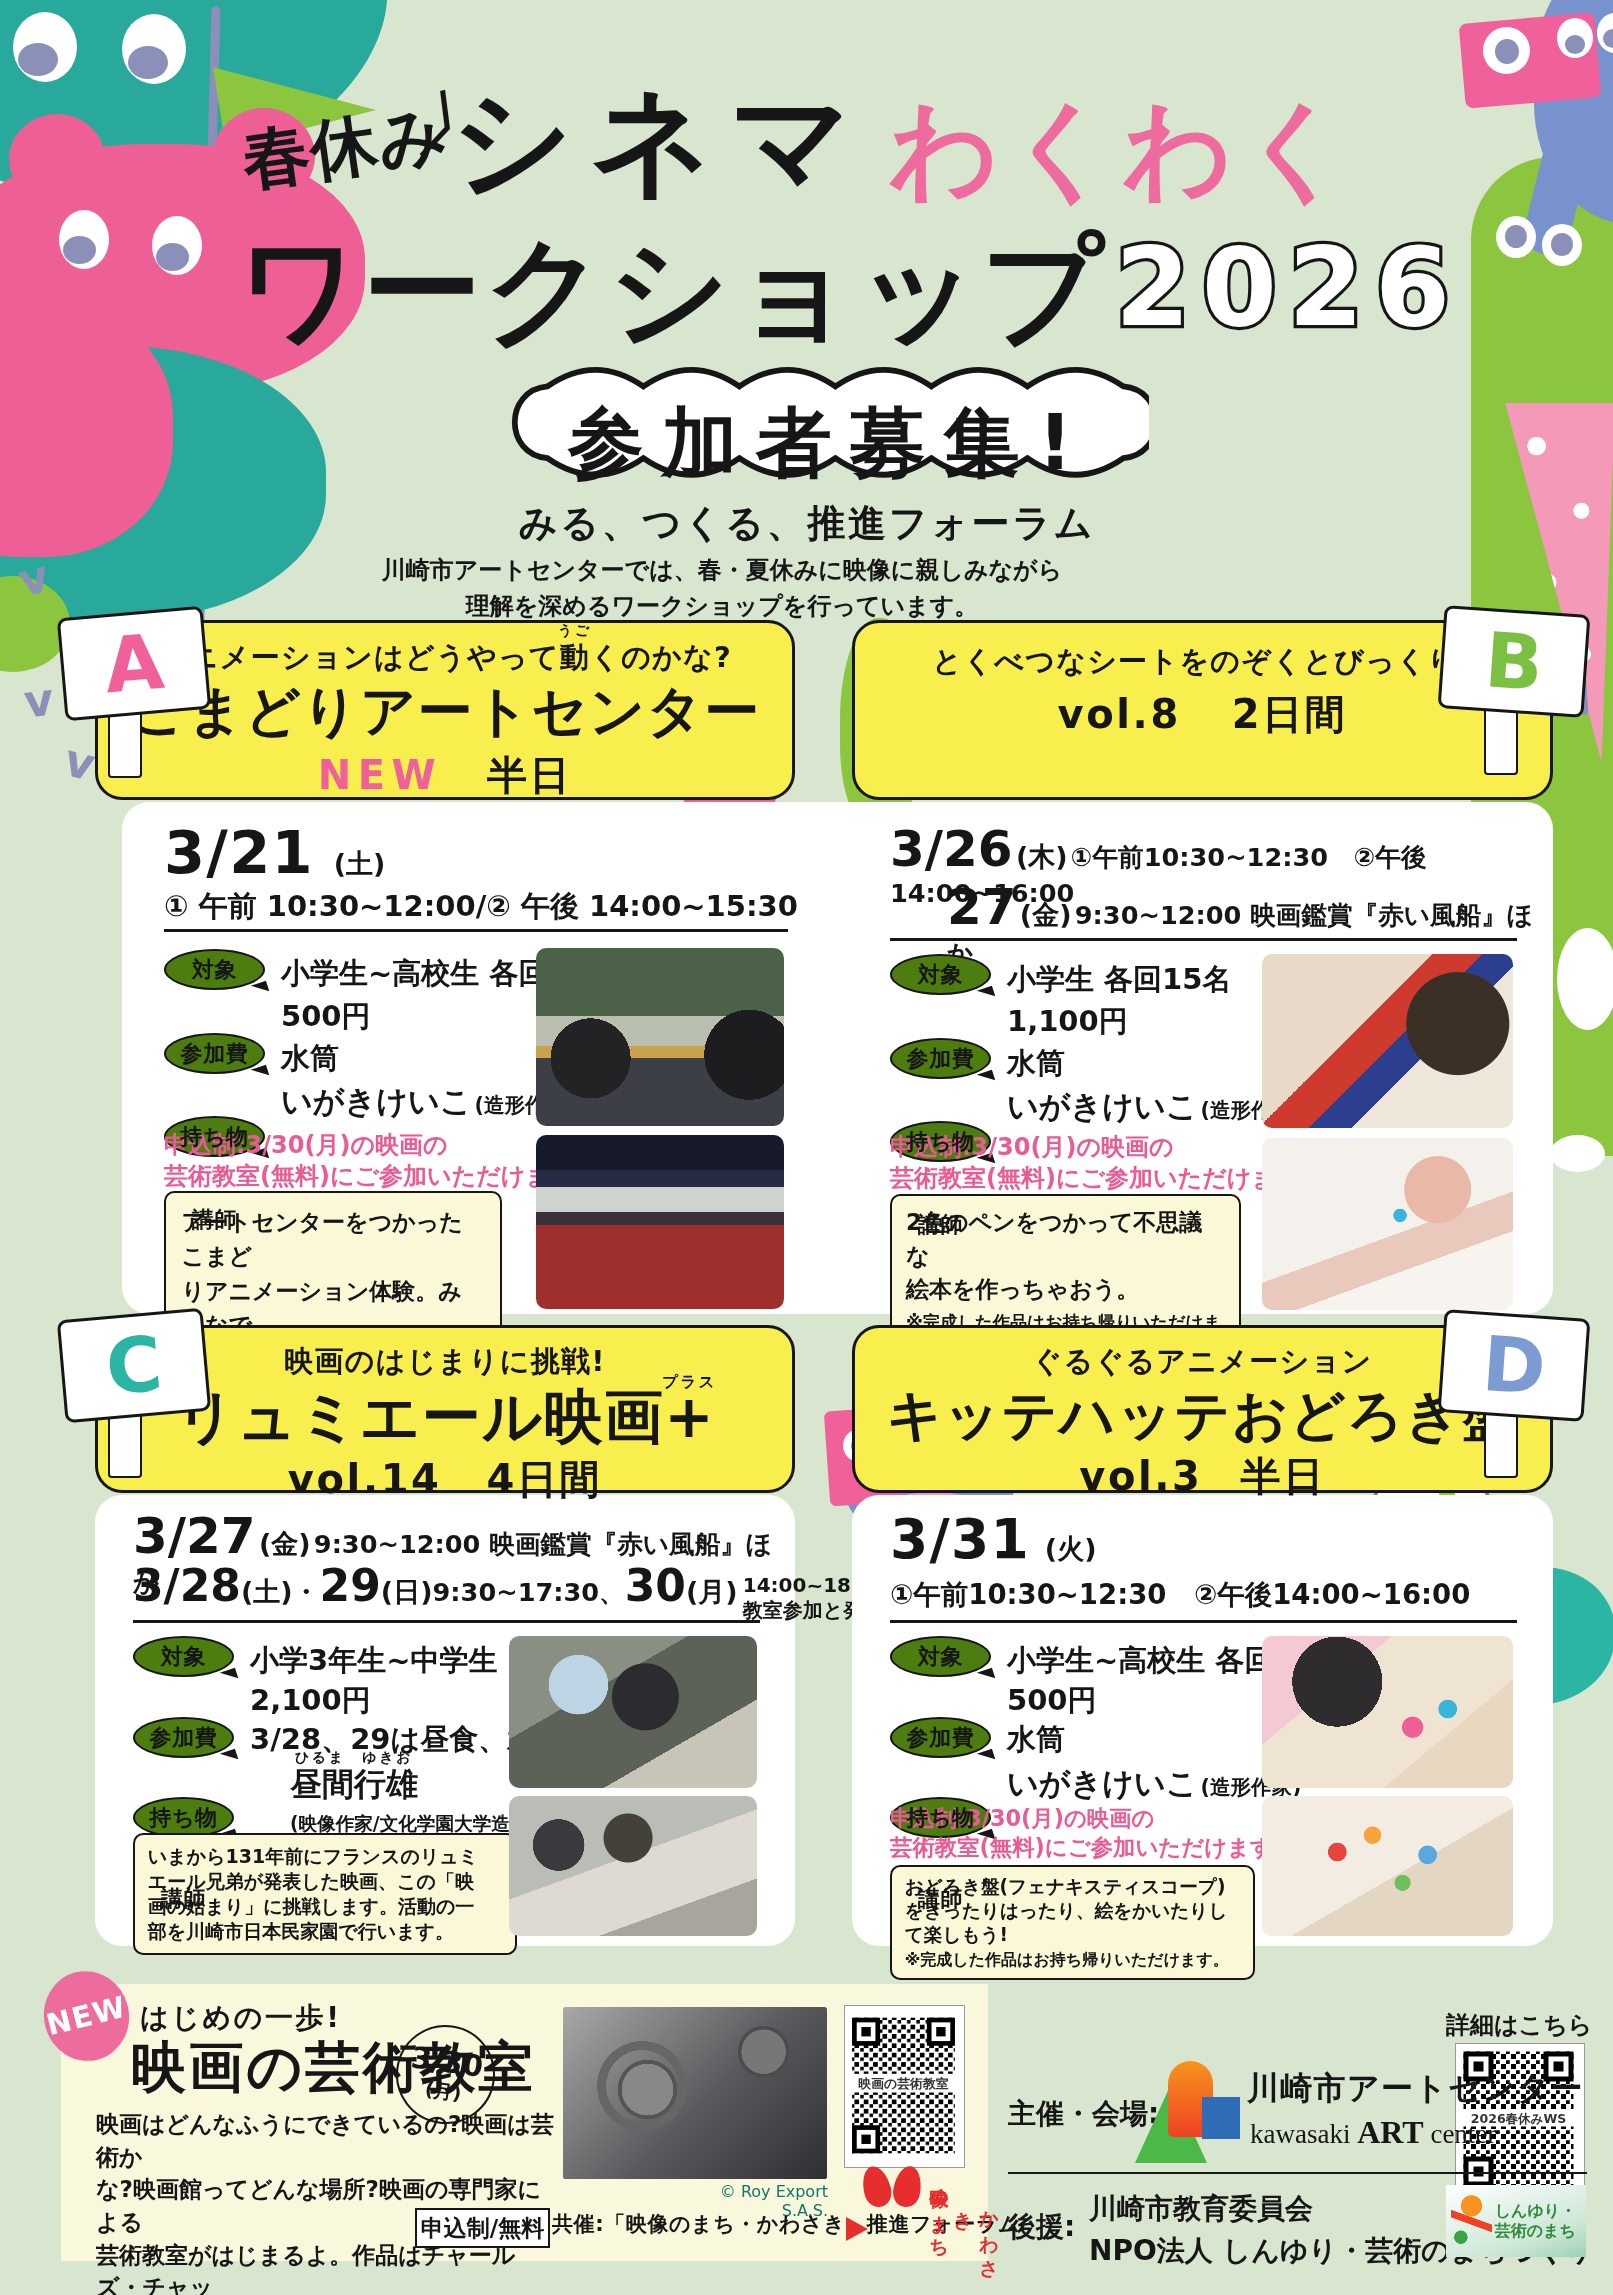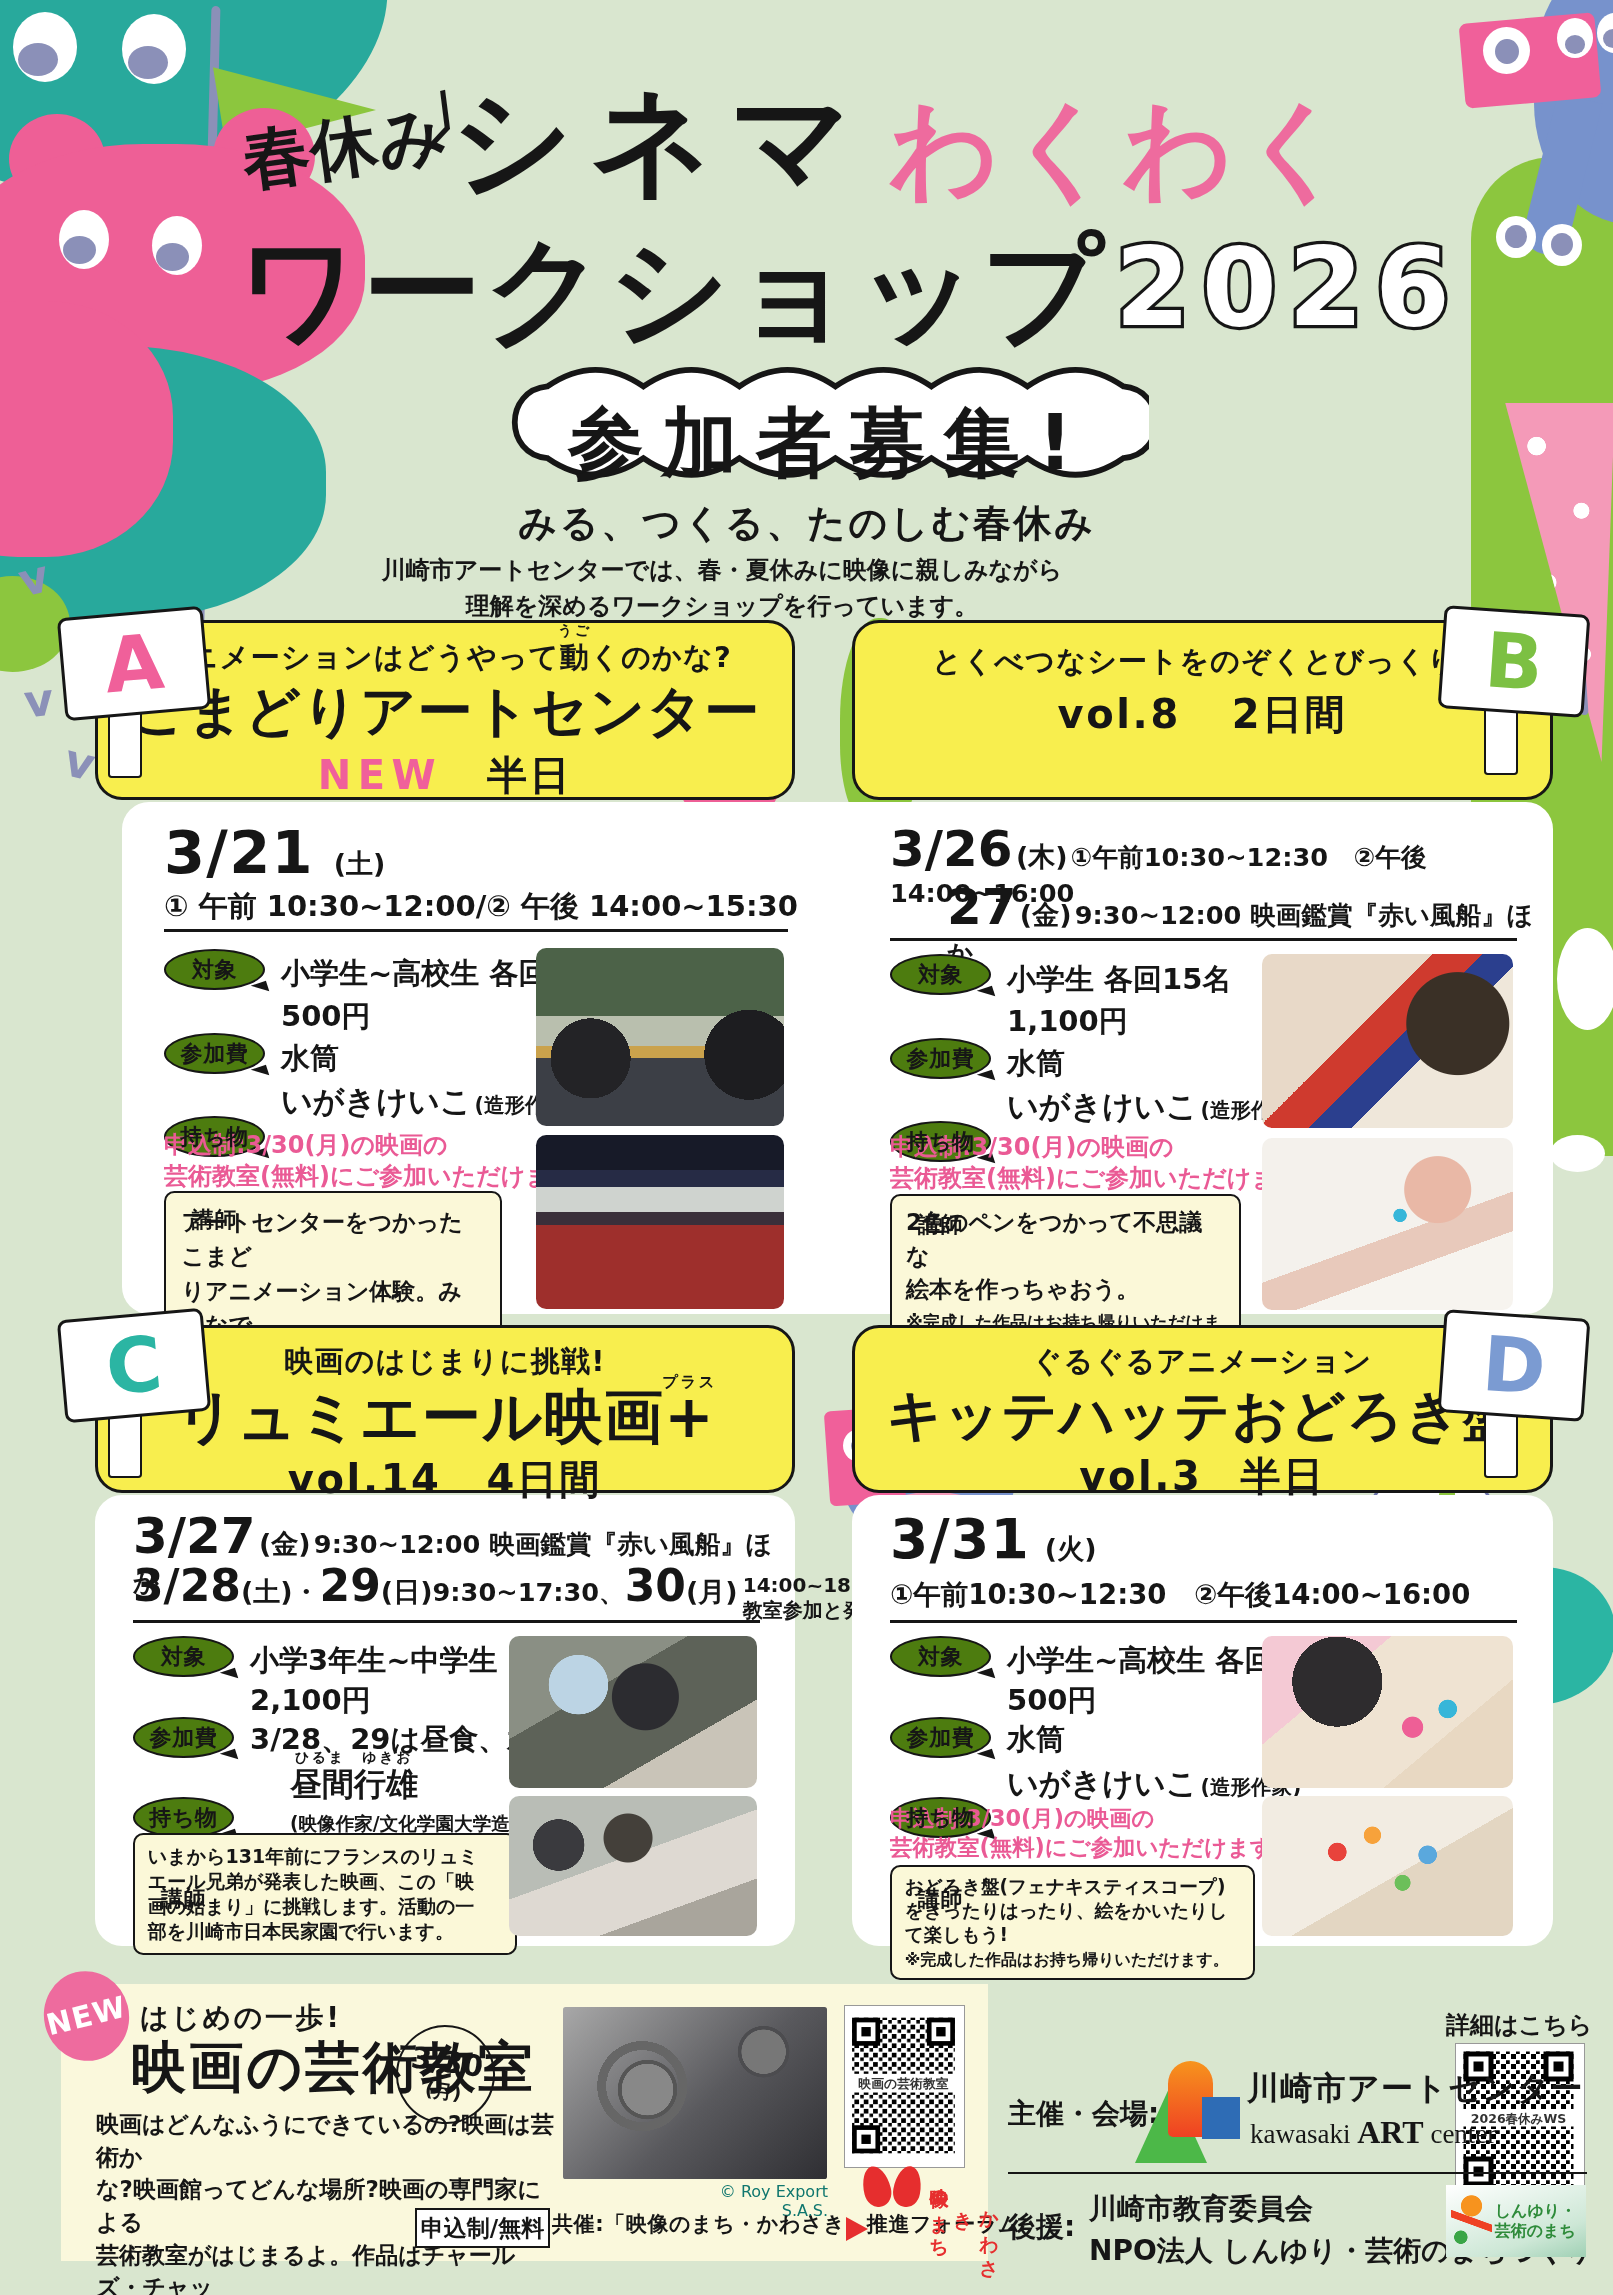--- a/index.html
+++ b/index.html
@@ -218,21 +218,21 @@
   <div class="abs t-pink">わくわく</div>
   <div class="abs t-line2">ワークショップ</div>
   <div class="abs t-year">2026</div>
 
   <div class="abs recruit-wrap">
     <svg width="640" height="138" viewBox="0 0 1000 215">
       <path d="M60,52 q75,-52 150,0 q75,-52 150,0 q75,-52 150,0 q75,-52 150,0 q75,-52 150,0 q75,-52 150,0 c68,6 68,106 0,112 q-75,52 -150,0 q-75,52 -150,0 q-75,52 -150,0 q-75,52 -150,0 q-75,52 -150,0 q-75,52 -150,0 c-68,-6 -68,-106 0,-112 z" fill="#ffffff" stroke="#161616" stroke-width="9"></path>
     </svg>
     <div class="abs recruit-text" style="top:40px;">参加者募集!</div>
   </div>
-  <div class="abs tagline">みる、つくる、たのしむ春休み</div>
+  <div class="abs tagline">みる、つくる、推進フォーラム</div>
   <div class="abs head-desc pre">川崎市アートセンターでは、春・夏休みに映像に親しみながら
 理解を深めるワークショップを行っています。</div>
 
   <div class="abs stick" style="top:702px;left:108px;"></div>
   <div class="abs sign" style="top:612px;left:61px;transform:rotate(-5deg);">
     <span class="sign-letter" style="color:#f0609a;">A</span>
   </div>
   <div class="abs stick" style="top:699px;left:1484px;"></div>
   <div class="abs sign" style="top:610px;left:1441px;transform:rotate(4deg);">
     <span class="sign-letter" style="color:#7cc043;">B</span>

